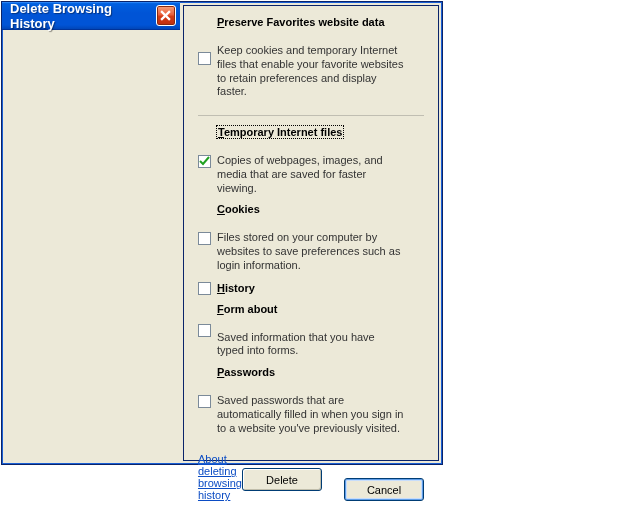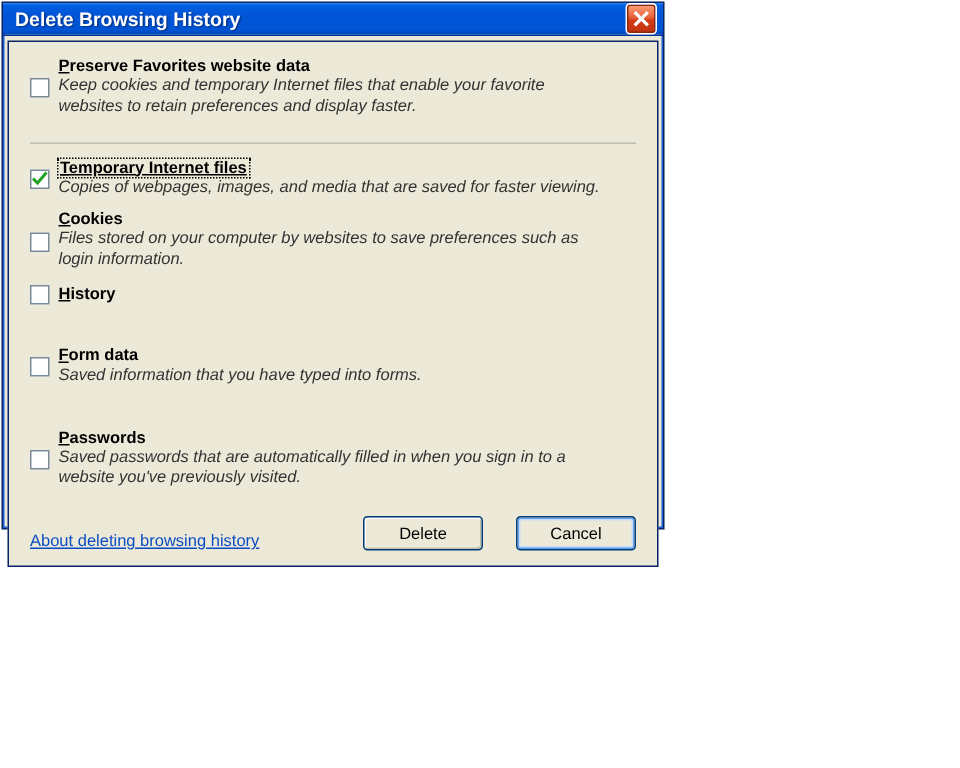--- a/index.html
+++ b/index.html
@@ -9,25 +9,25 @@
     font-size: 11px;
     background: #fff;
     width: 640px;
     height: 512px;
   }
   .window {
     position: absolute;
     left: 1px;
     top: 1px;
     width: 442px;
-    height: 352px;
+    height: 464px;
     border: 1px solid #0a246a;
     background: #ece9d8;
     display: flex;
-    flex-direction: column;
+    flex-direction: row;
     box-shadow: 0 0 0 1px #1a5fd4 inset;
   }
   .titlebar {
     height: 28px;
     background: linear-gradient(to bottom,
       #3a93ff 0%,
       #0060e0 6%,
       #0054d6 40%,
       #0054d6 85%,
       #0046b8 100%);
@@ -86,28 +86,26 @@
   .opt-label {
     font-weight: bold;
     color: #000;
     display: inline-block;
   }
   .opt-label .ul { text-decoration: underline; }
   .opt-label.boxed {
     outline: 1px dotted #000;
     outline-offset: 0px;
     padding: 0 1px;
-    text-decoration: underline;
   }
   .opt-desc {
     color: #333;
-    margin-top: 1px;
+    margin-top: 16px;
     line-height: 1.25;
     padding-right: 20px;
-    font-style: italic;
   }
   .sep {
     border: none;
     border-top: 1px solid #c0beb2;
     margin: 8px 0 10px 0;
   }
   .spacer-mid { height: 20px; }
   .footer {
     display: flex;
     align-items: flex-end;
@@ -128,20 +126,21 @@
     border: 1px solid #003c74;
     border-radius: 3px;
     font-family: Tahoma, sans-serif;
     font-size: 11px;
     cursor: pointer;
     padding: 0 10px;
     box-shadow: inset 1px 1px 0 #fff, inset -1px -1px 0 #c0bdaa;
   }
   .btn.default {
     box-shadow: 0 0 0 1px #5f9ee9 inset, 0 0 0 2px #c7ddfb inset;
+    margin-top: 10px;
   }
   .block { margin-bottom: 8px; }
 </style>
 </head>
 <body>
 
 <div class="window">
   <div class="titlebar">
     <span class="title">Delete Browsing History</span>
     <div class="close-btn">
@@ -188,21 +187,21 @@
       <div class="opt-text">
         <span class="opt-label"><span class="ul">H</span><span>istory</span></span>
       </div>
     </div>
 
     <div class="spacer-mid"></div>
 
     <div class="block option">
       <div class="checkbox"></div>
       <div class="opt-text">
-        <span class="opt-label"><span class="ul">F</span><span>orm data</span></span>
+        <span class="opt-label"><span class="ul">F</span><span>orm about</span></span>
         <div class="opt-desc">Saved information that you have typed into forms.</div>
       </div>
     </div>
 
     <div class="spacer-mid"></div>
 
     <div class="block option">
       <div class="checkbox"></div>
       <div class="opt-text">
         <span class="opt-label"><span class="ul">P</span><span>asswords</span></span>

